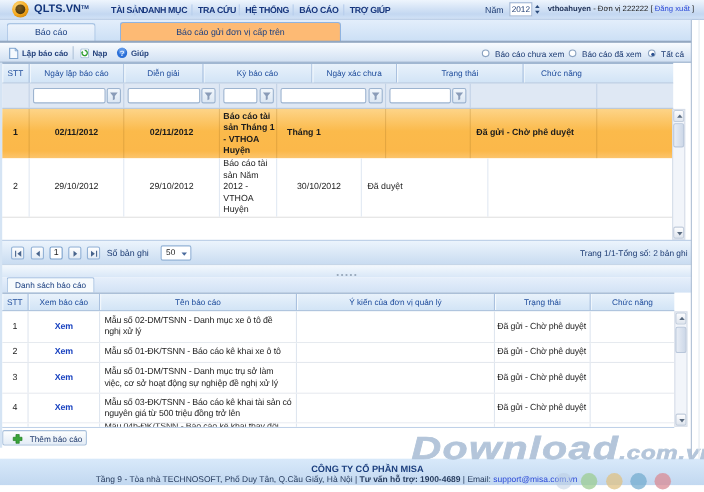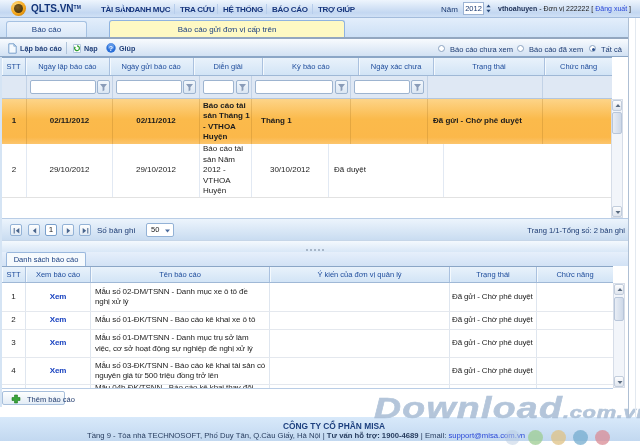--- a/index.html
+++ b/index.html
@@ -16,21 +16,21 @@
 .msep{position:absolute;top:4px;width:1px;height:10px;background:#b7cdeb;}
 #nam{position:absolute;left:441px;top:5px;color:#1b3a72;}
 #yearbox{position:absolute;left:463px;top:2px;width:21px;height:13px;background:#fff;border:1px solid #9db4d4;font-size:7.5px;color:#1b3a72;text-align:center;line-height:12px;}
 #spin{position:absolute;left:485px;top:2px;width:7px;height:13px;}
 #userinfo{position:absolute;left:498px;top:5px;white-space:nowrap;color:#222;font-size:7px;}
 #userinfo b{color:#1d2f55;}
 #userinfo .lnk{color:#2a48d8;}
 
 #tabrow{position:absolute;left:0;top:18px;width:629px;height:20px;background:linear-gradient(#e3eefb,#cbdff5);}
 #tab1{position:absolute;left:6px;top:21px;width:81px;height:17px;background:linear-gradient(#eef4fc,#d8e7f8);border:1px solid #a5c1e2;border-bottom:none;border-radius:3px 3px 0 0;color:#1a3f80;text-align:center;line-height:16px;}
-#tab2{position:absolute;left:109px;top:20px;width:236px;height:18px;background:#fef9c3;border:1px solid #8fb3e0;border-bottom:none;border-radius:3px 3px 0 0;color:#1a3f80;text-align:center;line-height:17px;}
+#tab2{position:absolute;left:109px;top:20px;width:201px;height:18px;background:#fdba74;border:1px solid #8fb3e0;border-bottom:none;border-radius:3px 3px 0 0;color:#1a3f80;text-align:center;line-height:17px;}
 #tabline{position:absolute;left:0;top:37px;width:629px;height:2px;background:#93a7c0;}
 
 #toolbar{position:absolute;left:0;top:39px;width:629px;height:18px;background:linear-gradient(#f8fbfe,#d2e1f3);border-bottom:1px solid #8ba6c6;}
 .tbtxt{position:absolute;top:5px;font-size:7.2px;font-weight:bold;color:#24427c;}
 .ticon{position:absolute;top:3px;}
 .tsep{position:absolute;left:66px;top:3px;width:1px;height:12px;background:#b0c4da;}
 .radio{position:absolute;top:6px;width:7px;height:7px;border-radius:50%;background:#fff;border:1px solid #8aa2c0;}
 .radio.sel:after{content:"";position:absolute;left:1.5px;top:1.5px;width:3px;height:3px;border-radius:50%;background:#2a4f8f;}
 .rlab{position:absolute;top:6px;font-size:7.5px;color:#1b3a72;white-space:nowrap;}
 
@@ -55,21 +55,21 @@
 #pager{position:absolute;left:0;top:218px;width:629px;height:22px;background:linear-gradient(#ecf4fc,#c9dcf1);border-top:1px solid #b9cde6;}
 .pb{position:absolute;top:5px;width:12px;height:12px;background:linear-gradient(#fefefe,#e2ebf5);border:1px solid #93b2d6;border-radius:2px;}
 #pgtxt{position:absolute;top:7px;font-size:8px;color:#1b3a72;white-space:nowrap;}
 
 #split{position:absolute;left:0;top:240px;width:629px;height:12px;background:linear-gradient(#f4f9fd,#d9e7f7);border-top:1px solid #c6d6e8;}
 .dots{position:absolute;top:8px;width:2px;height:2px;background:#95a5b8;border-radius:50%;}
 
 #tab2row{position:absolute;left:0;top:252px;width:629px;height:14px;background:linear-gradient(#e6effb,#d2e2f5);}
 #dstab{position:absolute;left:6px;top:252px;width:80px;height:14px;background:#f6fafd;border:1px solid #9ab8dd;border-bottom:none;border-radius:2px 2px 0 0;color:#1a3f80;font-size:7.5px;text-align:center;line-height:13px;}
 
-#btnadd{position:absolute;left:2px;top:391px;width:63px;height:14px;background:linear-gradient(#fdfefe,#e3ecf6);border:1px solid #a8c0dc;border-radius:2px;color:#223c6e;font-size:7.5px;}
+#btnadd{position:absolute;left:2px;top:391px;width:77px;height:14px;background:linear-gradient(#fdfefe,#e3ecf6);border:1px solid #a8c0dc;border-radius:2px;color:#223c6e;font-size:7.5px;}
 #footer{position:absolute;left:0;top:417px;width:640px;height:24px;background:linear-gradient(#d8e9fa,#c2d8f0);}
 #f1{position:absolute;left:28px;top:4px;width:612px;text-align:center;font-weight:bold;color:#1c3f7e;font-size:8.4px;}
 #f2{position:absolute;left:0;top:13.5px;width:612px;text-align:center;color:#273c5e;white-space:nowrap;font-size:7.7px;}
 #f2 .em{color:#2a48d8;}
 #wm{position:absolute;left:374px;top:392px;font-size:29px;font-weight:bold;font-style:italic;color:#a7bcd4;opacity:0.85;white-space:nowrap;-webkit-text-stroke:0.6px #a7bcd4;letter-spacing:1px;transform:scaleX(1.29);transform-origin:0 0;}
 #wm .sm{font-size:17px;letter-spacing:0.5px;}
 .dot{position:absolute;border-radius:50%;width:15px;height:15px;top:430px;opacity:0.75;}
 #rframe{position:absolute;left:628px;top:18px;width:1px;height:399px;background:#aebfd4;}
 #rframe2{position:absolute;left:635px;top:18px;width:1px;height:399px;background:#e3e9f0;}
 #lframe{position:absolute;left:0;top:57px;width:2px;height:350px;background:#d5e4f4;}
@@ -125,21 +125,20 @@
  <div class="rlab" style="left:450px;">Báo cáo chưa xem</div>
  <div class="radio" style="left:517px;"></div>
  <div class="rlab" style="left:529px;">Báo cáo đã xem</div>
  <div class="radio sel" style="left:589px;"></div>
  <div class="rlab" style="left:601px;">Tất cả</div>
 </div>
 
 <div class="hrow" style="left:2px;top:57px;width:610px;height:19px;">
  <div class="hc" style="width:25px;">STT</div>
  <div class="hc" style="width:86px;">Ngày lập báo cáo</div>
- <div class="hc" style="width:87px;">Ngày gửi báo cáo</div>
  <div class="hc" style="width:72px;">Diễn giải</div>
  <div class="hc" style="width:99px;">Kỳ báo cáo</div>
  <div class="hc" style="width:77px;">Ngày xác chưa</div>
  <div class="hc" style="width:115px;">Trạng thái</div>
  <div class="hc" style="width:69px;border-right:none;">Chức năng</div>
 </div>
 
 <div class="frow" style="left:2px;top:76px;width:610px;height:23px;">
  <div class="fc" style="width:25px;"></div>
  <div class="fc" style="width:86px;">

